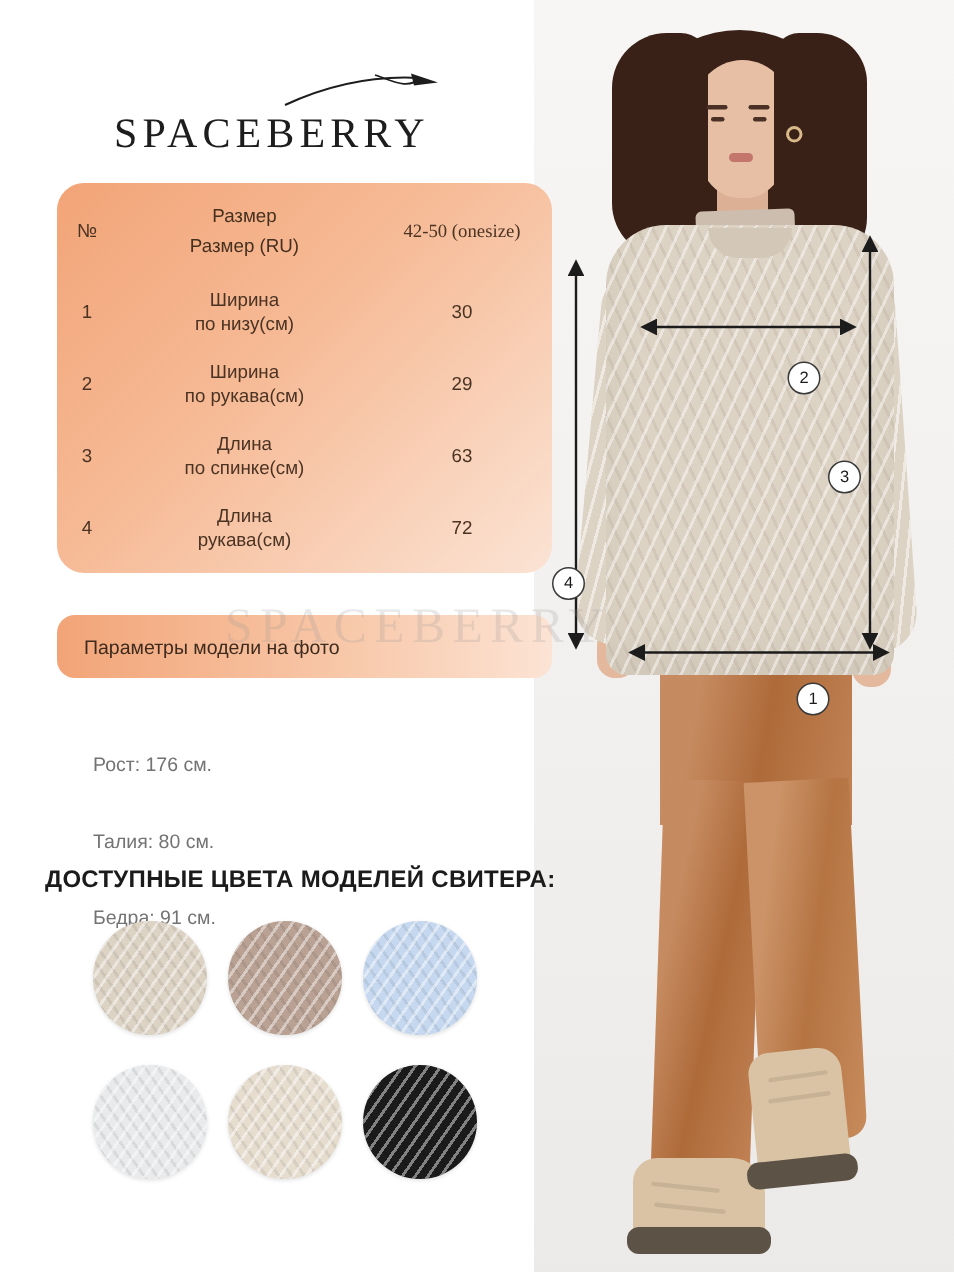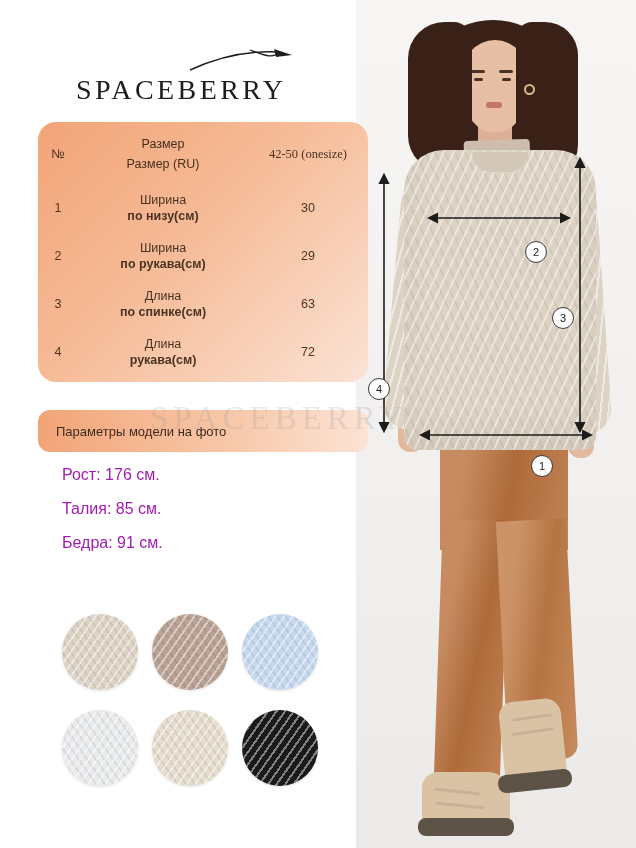--- a/index.html
+++ b/index.html
@@ -270,21 +270,21 @@
     text-align: center;
     padding: 0;
   }
   .th-num { width: 40px; }
   .th-size { width: 170px; }
   .th-val  { width: 120px; font-family: Liberation Serif, serif; }
   .head-row td { padding: 12px 0 10px; font-size: 12.5px; line-height: 20px; }
   .head-lbl { color: #45301f; }
   .body-row td { height: 48px; font-size: 12.5px; line-height: 16px; color: #4b3324; }
   .rowname { line-height: 16px; }
-  .rowname .ln2 { display: block; font-weight: bold; }
+  .rowname .ln2 { display: block; }
 
   
   .band {
     position: absolute;
     left: 38px; top: 410px;
     width: 330px; height: 42px;
     border-radius: 12px;
     background: linear-gradient(90deg, #f2a477 0%, #f8c9ab 60%, #fce3d4 100%);
     z-index: 15;
     display: flex; align-items: center;
@@ -294,23 +294,24 @@
     font-size: 13px;
     color: #3e2b1e;
     text-align: center;
   }
   .params {
     position: absolute;
     left: 62px; top: 466px;
     z-index: 15;
   }
   .params div {
-    font-size: 16px;
-    color: #a21caf;
+    font-size: 13px;
+    color: #737373;
     margin-bottom: 16px;
+    margin-top: 36px;
   }
 
   
   .colors-title {
     position: absolute;
     left: 30px; top: 578px;
     font-size: 16px;
     font-weight: bold;
     color: #1b1b1b;
     letter-spacing: 0.2px;
@@ -481,24 +482,25 @@
       </tr>
     </tbody>
       </table>
   </div>
 
   <div class="band">
     <div class="band-text">Параметры модели на фото</div>
   </div>
   <div class="params">
     <div>Рост: 176 см.</div>
-    <div>Талия: 85 см.</div>
+    <div>Талия: 80 см.</div>
     <div>Бедра: 91 см.</div>
   </div>
 
+  <div class="colors-title">ДОСТУПНЫЕ ЦВЕТА МОДЕЛЕЙ СВИТЕРА:</div>
   <div class="swatches">
     <div class="swatch" style="background: rgb(221, 211, 196);"></div>
     <div class="swatch" style="background: rgb(185, 161, 147);"></div>
     <div class="swatch" style="background: rgb(197, 216, 239);"></div>
     <div class="swatch" style="background: rgb(232, 234, 236);"></div>
     <div class="swatch" style="background: rgb(230, 221, 207);"></div>
     <div class="swatch" style="background: rgb(27, 27, 27);"></div>
   </div>
 
 </div>

